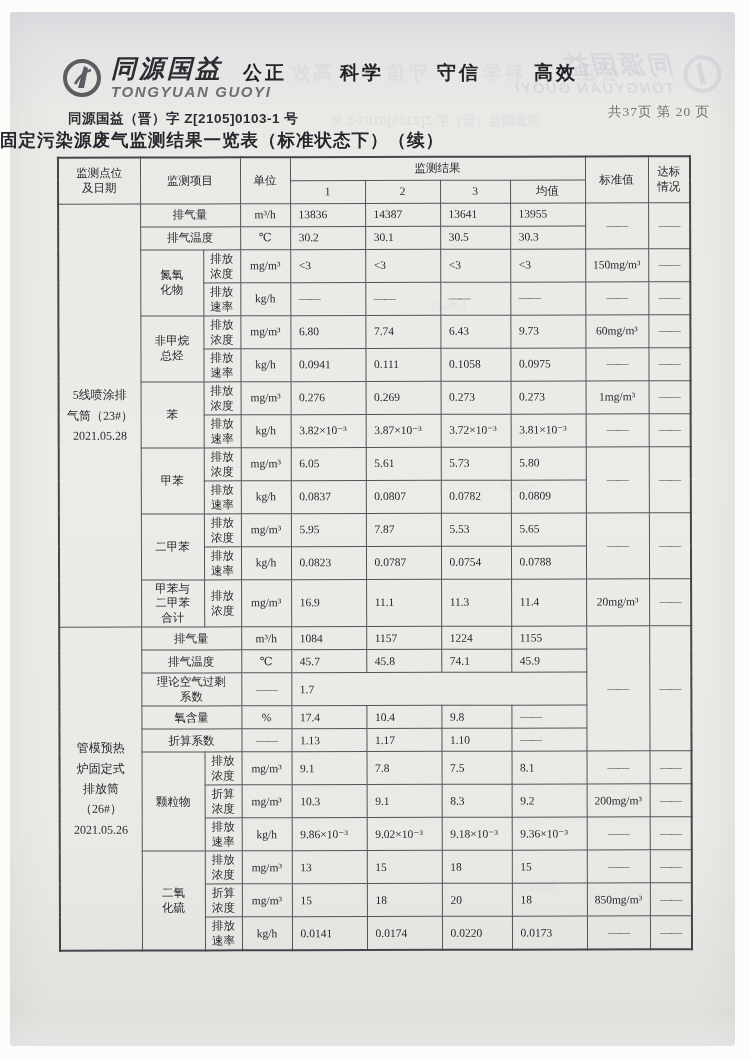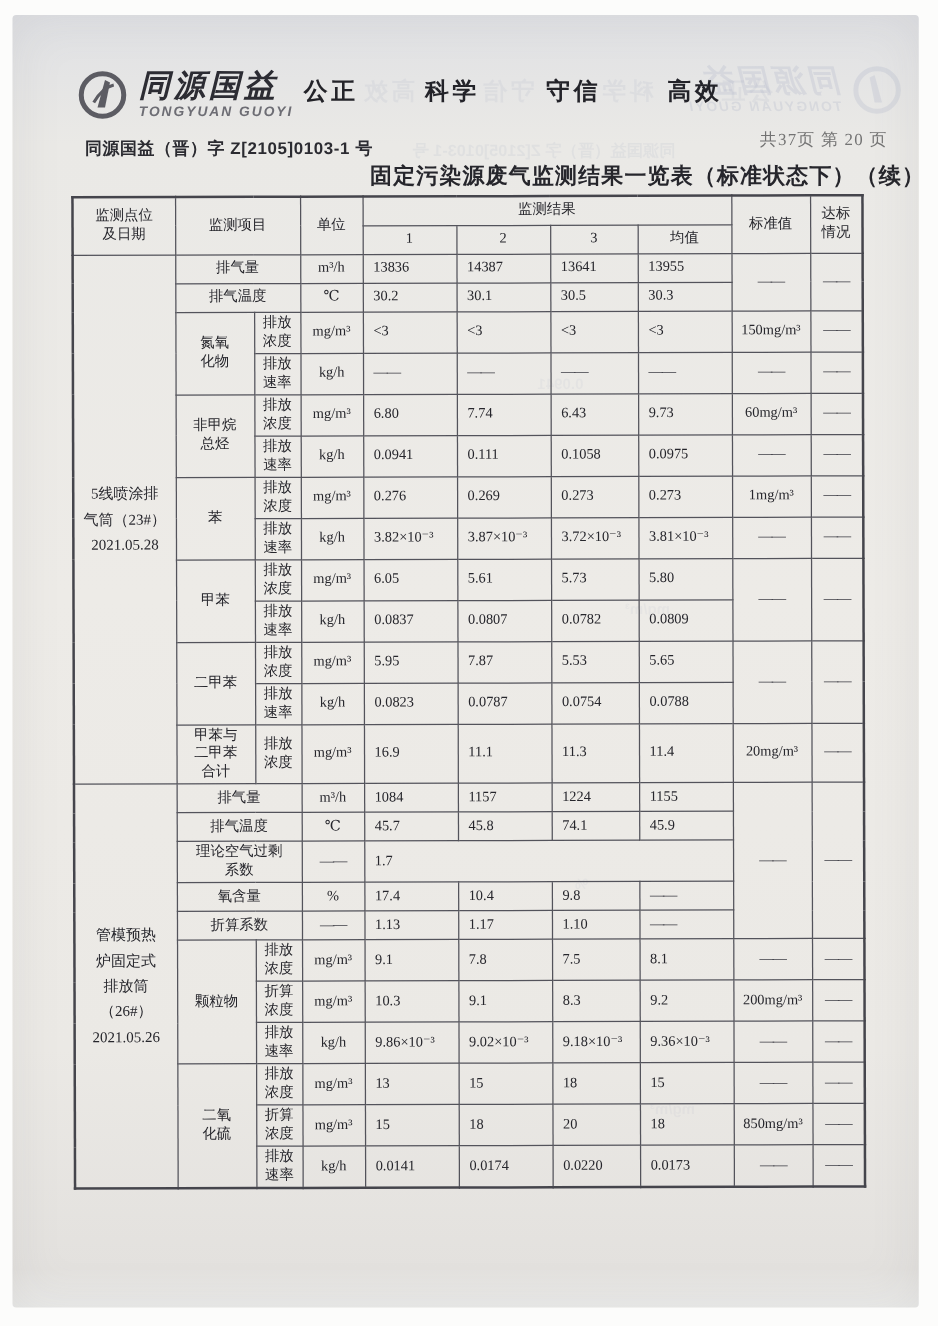--- a/index.html
+++ b/index.html
@@ -15,28 +15,28 @@
     border-radius:3px;
     box-shadow:inset 0 0 40px rgba(120,120,130,.12);
   }
   
   .logo{position:absolute;left:62px;top:56px;display:flex;align-items:center;gap:9px;}
   .logo-ring{width:40px;height:40px;flex:0 0 auto;}
   .logo-txtcol{display:flex;flex-direction:column;line-height:1;font-style:italic;}
   .logo-cn{font-family:"Liberation Sans","DejaVu Sans",sans-serif;font-weight:bold;
     font-size:25px;letter-spacing:3px;color:#2c2c33;}
   .logo-en{font-family:"Liberation Sans","DejaVu Sans",sans-serif;font-weight:bold;
-    font-size:11px;letter-spacing:1.6px;color:#6d6d74;margin-top:3px;}
+    font-size:15px;letter-spacing:1.6px;color:#6d6d74;margin-top:3px;}
   .slogans{position:absolute;left:243px;top:60px;width:335px;display:flex;justify-content:space-between;
     font-family:"Liberation Sans","DejaVu Sans",sans-serif;font-weight:bold;font-size:19px;
     letter-spacing:3px;color:#232329;}
   .docline{position:absolute;left:68px;top:110px;font-family:"Liberation Sans","DejaVu Sans",sans-serif;
     font-weight:bold;font-size:13.5px;color:#2b2b31;letter-spacing:.5px;}
   .pageinfo{position:absolute;right:40px;top:103px;font-size:13.5px;color:#737373;letter-spacing:1px;}
-  .doctitle{position:absolute;left:0;top:128px;width:740px;text-align:right;
+  .doctitle{position:absolute;left:0;top:128px;width:740px;text-align:left;
     font-size:17.5px;font-weight:600;letter-spacing:1px;color:#26262c;}
   
   .ghost{position:absolute;transform:scaleX(-1);color:#8b95b5;pointer-events:none;
     font-family:"Liberation Sans","DejaVu Sans",sans-serif;font-weight:bold;}
   .ghost-logo{right:28px;top:52px;opacity:.16;display:flex;align-items:center;gap:8px;}
   .ghost-logo .logo-cn{color:#8b95b5;}
   .ghost-logo .logo-en{color:#8b95b5;}
   .ghost-doc{left:330px;top:112px;opacity:.10;font-size:13px;}
   .ghost-slogan{left:288px;top:60px;width:330px;opacity:.10;font-size:19px;letter-spacing:3px;
     display:flex;justify-content:space-between;}

